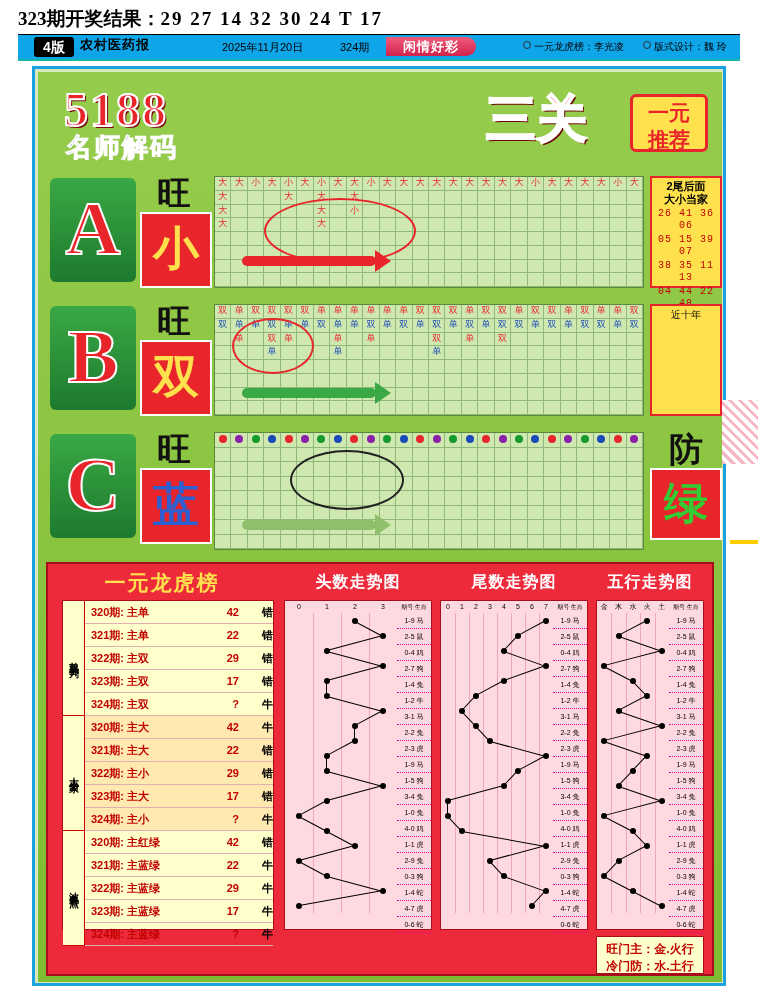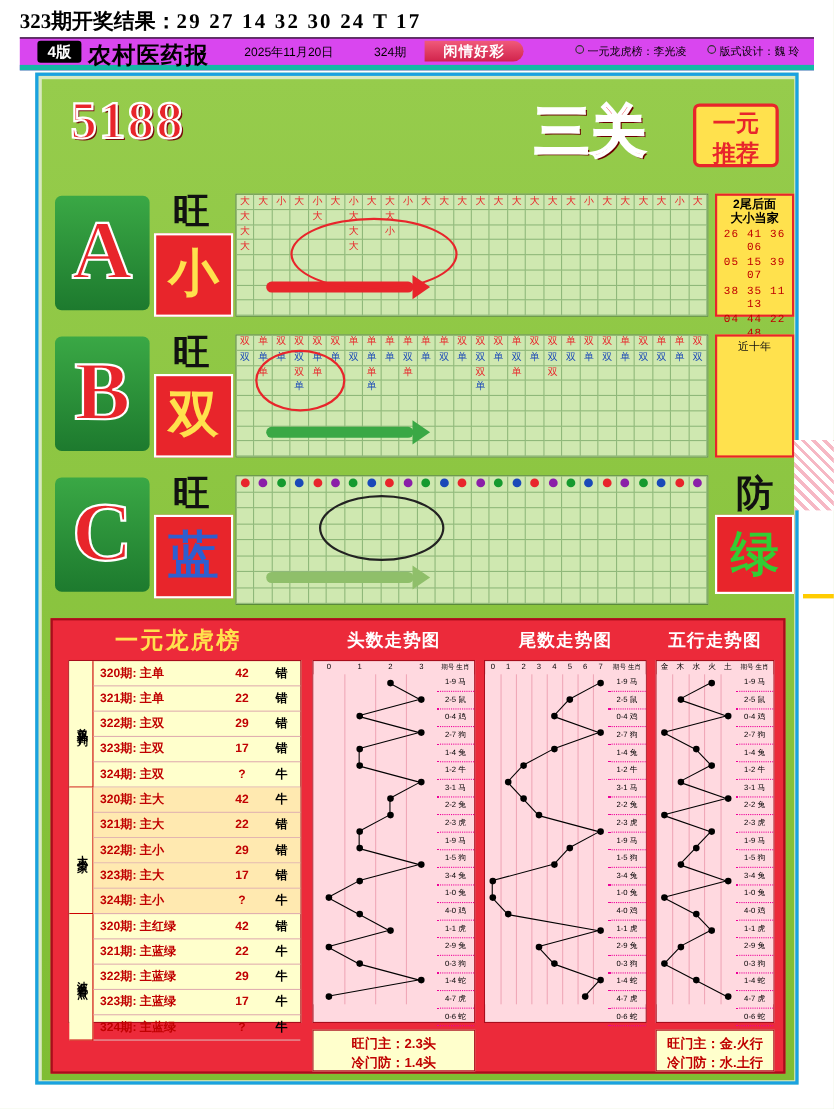--- a/index.html
+++ b/index.html
@@ -15,30 +15,30 @@
   
   .topline{
     position:absolute;left:18px;top:6px;width:720px;height:24px;
     font-size:19px;font-weight:bold;color:#000;letter-spacing:0px;
     font-family:"Liberation Serif",serif;
   }
   .topline .nums{color:#000;letter-spacing:2px;}
 
   .masthead{
     position:absolute;left:18px;top:34px;width:722px;height:24px;
-    border-top:1px solid #000;border-bottom:5px solid #14b8a6;
-    background:#d946ef;
+    border-top:1px solid #000;border-bottom:2px solid #14b8a6;
+    background:#0ea5e9;
   }
   .mh-badge{
     position:absolute;left:16px;top:2px;width:40px;height:20px;
     background:#000;color:#fff;font-size:14px;font-weight:bold;
     text-align:center;line-height:20px;border-radius:3px;
   }
   .mh-title{
-    position:absolute;left:62px;top:1px;font-size:21px;font-weight:bold;
+    position:absolute;left:62px;top:1px;font-size:13px;font-weight:bold;
     color:#000;font-family:Liberation Serif, serif;letter-spacing:1px;
   }
   .mh-date{position:absolute;left:204px;top:5px;font-size:11px;color:#000;}
   .mh-issue{position:absolute;left:322px;top:5px;font-size:11px;color:#000;}
   .mh-logo{
     position:absolute;left:368px;top:2px;width:90px;height:19px;
     background:linear-gradient(180deg,#f05a7a,#d1234b);
     border-radius:0 10px 10px 0;color:#fff;font-size:13px;font-weight:bold;
     text-align:center;line-height:19px;letter-spacing:1px;
   }
@@ -184,21 +184,21 @@
   }
   .ltab .catcol{display:grid;}
   .catcell{
     background:#ffffcc;border-right:1px solid #d08;border-right-color:#c00;
     font-size:10px;font-weight:bold;color:#000;text-align:center;
     display:flex;align-items:center;justify-content:center;
     writing-mode:vertical-rl;letter-spacing:2px;border-bottom:1px solid #c00;
   }
   .rowscol{display:grid;}
   .lrow{display:grid;grid-template-columns:1fr 38px 34px;border-bottom:1px solid #e0b0b0;}
-  .lrow>div{font-size:11px;line-height:22px;height:22px;text-align:center;color:#c00000;font-weight:bold;}
+  .lrow>div{font-size:11px;line-height:22px;height:22px;text-align:right;color:#c00000;font-weight:bold;}
   .lrow .c1{text-align:left;padding-left:6px;}
   .lrow .c3{color:#000;}
   .lrow.alt{background:#ffe9b0;}
 
   
   .trend{
     position:absolute;top:36px;background:#ffd9e0;
     border:1px solid #a80d1c;box-sizing:border-box;
   }
   .t1{left:236px;width:148px;height:330px;}
@@ -246,20 +246,21 @@
     <div class="mh-logo">闲情好彩</div>
     <div class="mh-right1"><span class="mh-dot"></span><span>一元龙虎榜：李光凌</span></div>
     <div class="mh-right2"><span class="mh-dot"></span><span>版式设计：魏 玲</span></div>
   </div>
 
   <div class="poster">
     <div class="poster-inner">
 
       <div class="banner">
         <div class="b5188">5188</div>
+        <div class="bmings">名师解码</div>
         <div class="btitle-red">三关</div>
         <div class="bstamp">
           <div>一元</div>
           <div>推荐</div>
         </div>
       </div>
 
       <div class="rowblk rA">
         <div class="letter">
           <div class="big">A</div>
@@ -1264,24 +1265,20 @@
               <div class="lnk" style="left: 64.8px; top: 187.5px; width: 59.5211px; transform: rotate(165.403deg);"></div>
               <div class="lnk" style="left: 7.2px; top: 202.5px; width: 32.4721px; transform: rotate(27.512deg);"></div>
               <div class="lnk" style="left: 36px; top: 217.5px; width: 20.7933px; transform: rotate(46.1691deg);"></div>
               <div class="lnk" style="left: 50.4px; top: 232.5px; width: 32.4721px; transform: rotate(152.488deg);"></div>
               <div class="lnk" style="left: 21.6px; top: 247.5px; width: 20.7933px; transform: rotate(133.831deg);"></div>
               <div class="lnk" style="left: 7.2px; top: 262.5px; width: 32.4721px; transform: rotate(27.512deg);"></div>
               <div class="lnk" style="left: 36px; top: 277.5px; width: 32.4721px; transform: rotate(27.512deg);"></div>
             </div>
         </div>
 
-        <div class="tfoot f1">
-          <div>旺门主：2.3头</div>
-          <div>冷门防：1.4头</div>
-        </div>
         <div class="tfoot f3">
           <div>旺门主：金.火行</div>
           <div>冷门防：水.土行</div>
         </div>
       </div>
 
     </div>
   </div>
 
   <div class="hatch"></div>

